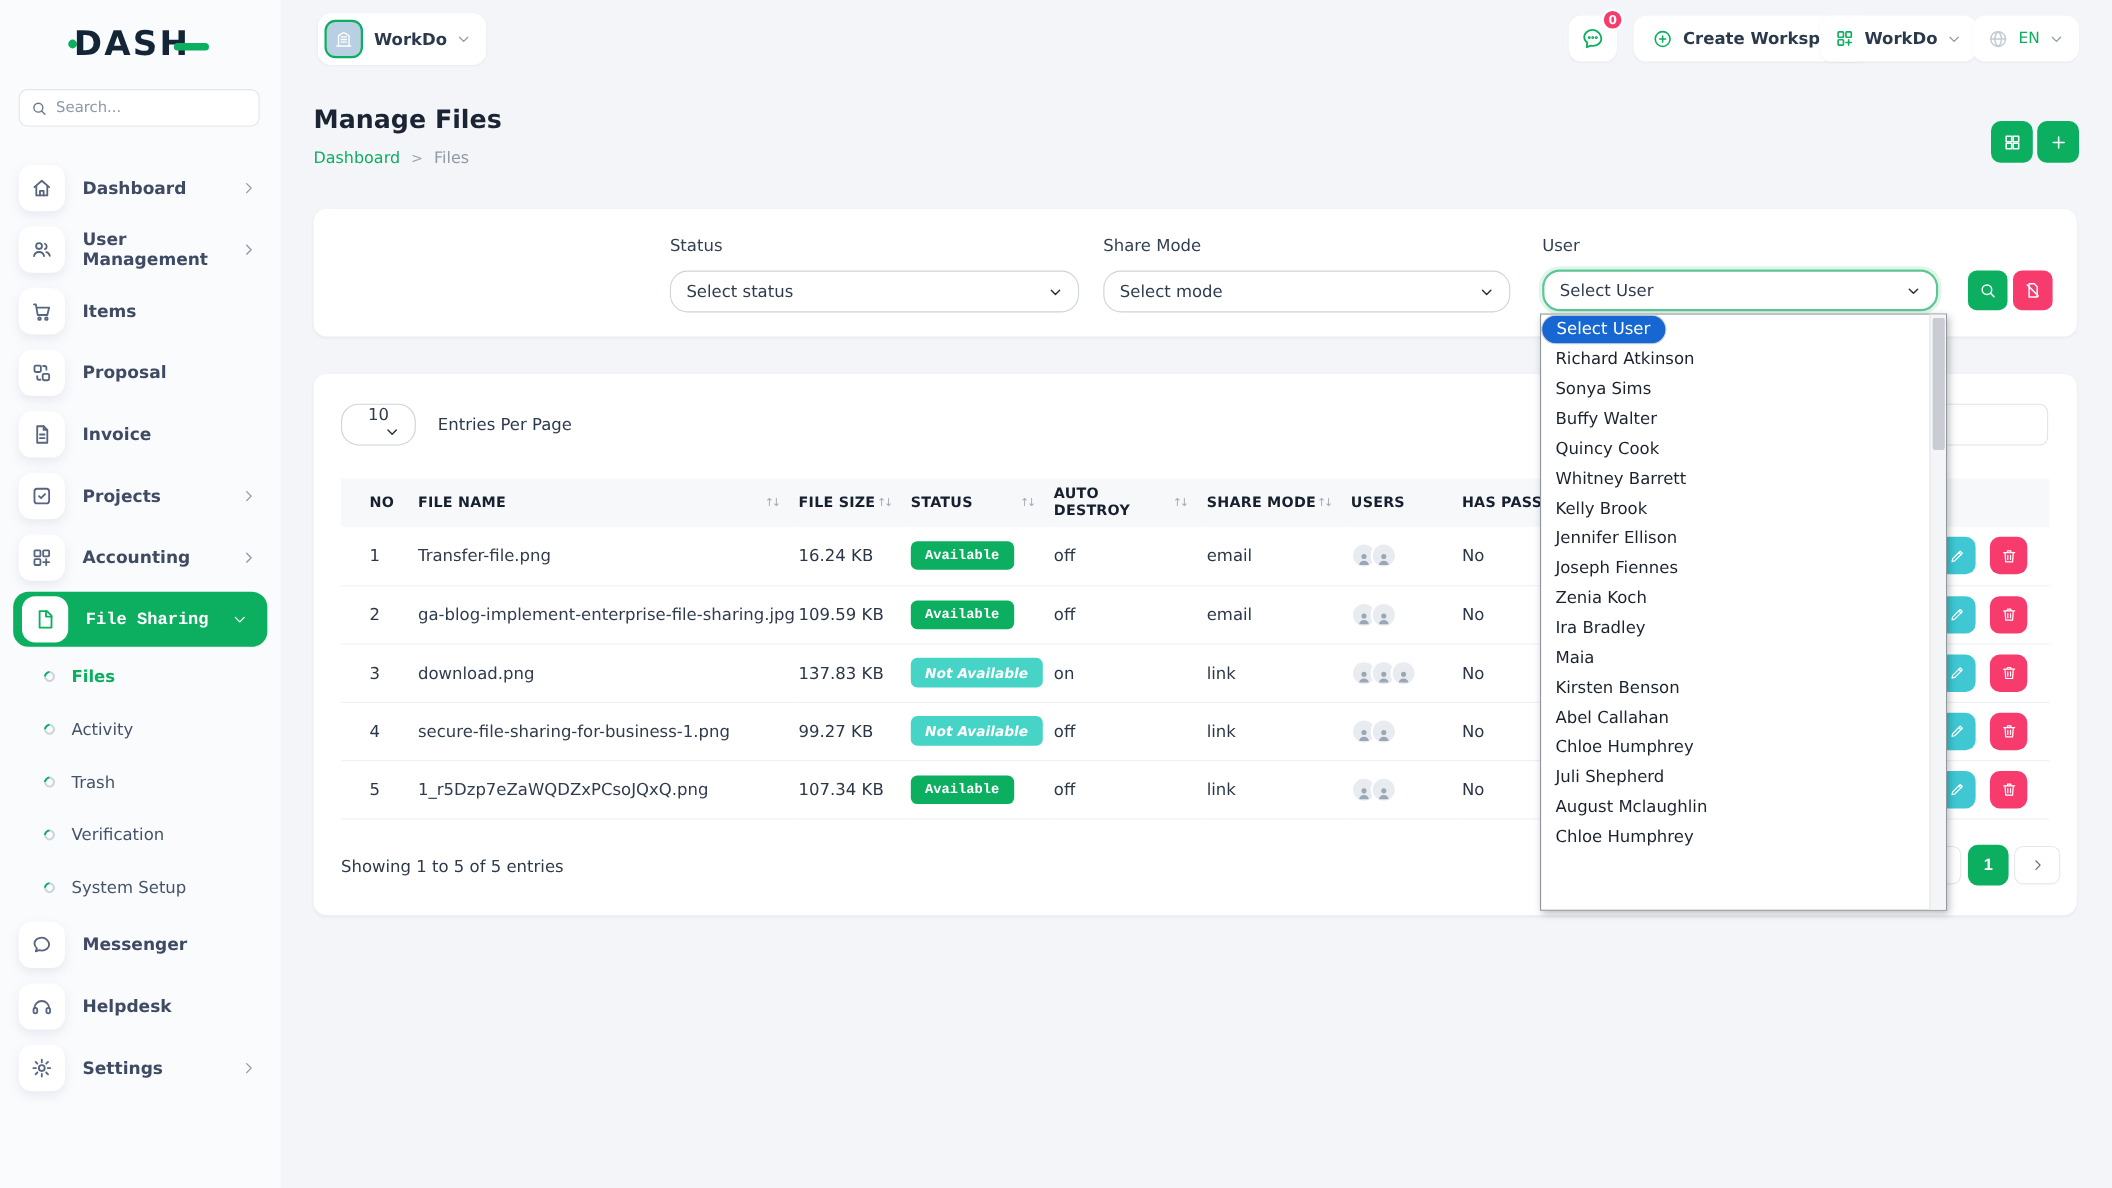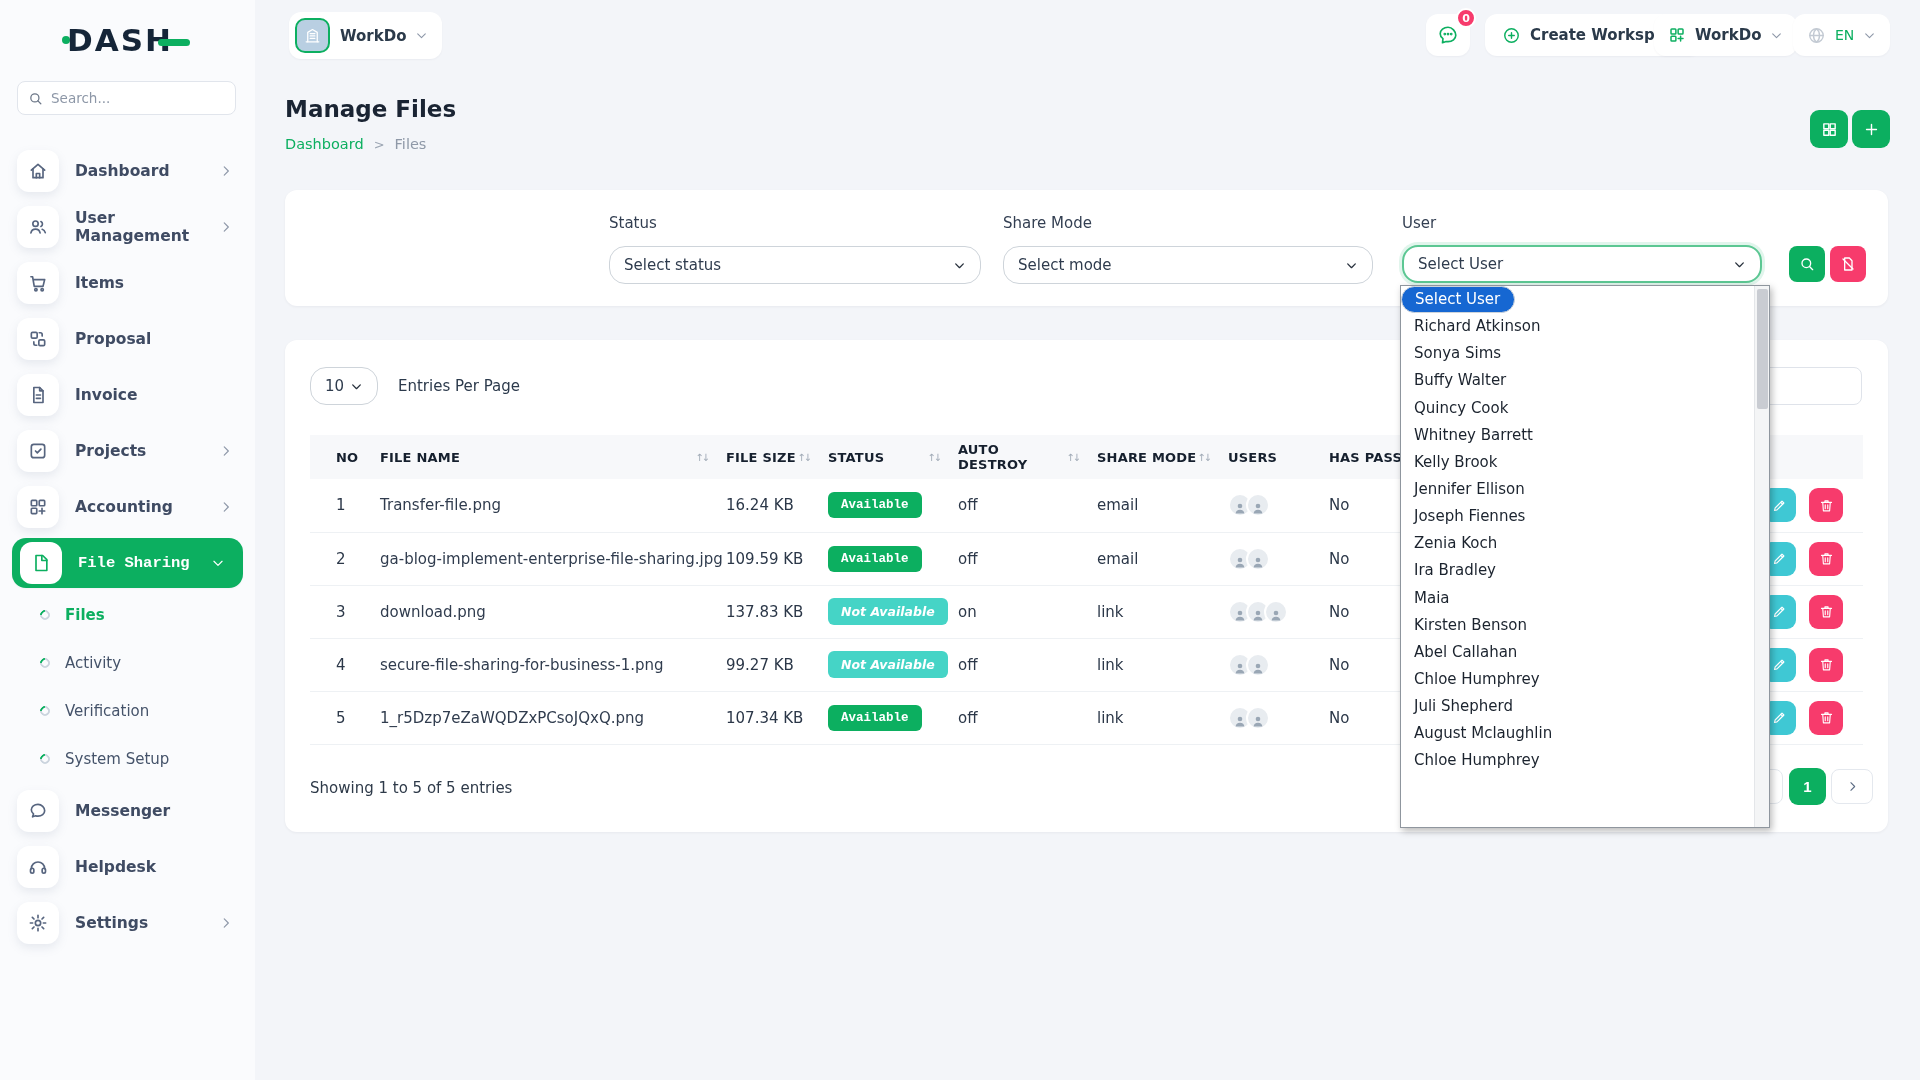--- a/index.html
+++ b/index.html
@@ -79,21 +79,21 @@
   .sel .sel-chev .ic { width:13px; height:13px; stroke-width:2.4; }
   .sel-status { left:609px; top:246px; width:372px; }
   .sel-mode { left:1003px; top:246px; width:370px; }
   .sel-user { left:1402px; top:245px; width:360px; border:2px solid #5cc793; box-shadow:0 0 0 3px rgba(12,175,96,.12); }
   .sq-btn { position:absolute; width:36px; height:36px; border:none; border-radius:8px; display:flex; align-items:center; justify-content:center; color:#fff; cursor:pointer; }
   .sq-btn .ic { width:16px; height:16px; }
   .filter-search { left:1789px; top:246px; background:var(--primary); }
   .filter-reset { left:1830px; top:246px; background:var(--danger); }
 
   
-  .epp-select { left:310px; top:367px; width:68px; }
+  .epp-select { left:310px; top:367px; width:68px;flex-direction:column; }
   .epp-label { position:absolute; left:398px; top:377px; font-size:15px; color:#2c3a4c; }
   .tbl-search { position:absolute; left:1582px; top:367px; width:280px; height:38px; border:1px solid #dfe3ea; border-radius:8px; background:#fff; font-size:15px; padding:0 12px; outline:none; font-family:inherit; }
   table.files { position:absolute; left:310px; top:435px; width:1553px; border-collapse:collapse; table-layout:fixed; }
   thead tr { background:#f7f8fa; height:44px; }
   th { font-size:13px; font-weight:700; color:#16202e; text-align:left; letter-spacing:.2px; }
   th.c0 { padding-left:26px; }
   .thx { display:flex; align-items:center; justify-content:space-between; padding-right:18px; }
   .sort { font-size:10px; color:#a0aab6; letter-spacing:-2px; font-weight:400; }
   tbody tr { height:53px; border-bottom:1px solid #eef1f4; }
   td { font-size:15px; color:#2b3748; }
@@ -369,20 +369,24 @@
   <div class="sub-row active">
     <span class="bullet"></span>
     <span class="sub-label">Files</span>
   </div>
 
   <div class="sub-row">
     <span class="bullet"></span>
     <span class="sub-label">Activity</span>
   </div>
 
+  <div class="sub-row">
+    <span class="bullet"></span>
+    <span class="sub-label">Trash</span>
+  </div>
 
   <div class="sub-row">
     <span class="bullet"></span>
     <span class="sub-label">Verification</span>
   </div>
 
   <div class="sub-row">
     <span class="bullet"></span>
     <span class="sub-label">System Setup</span>
   </div>

